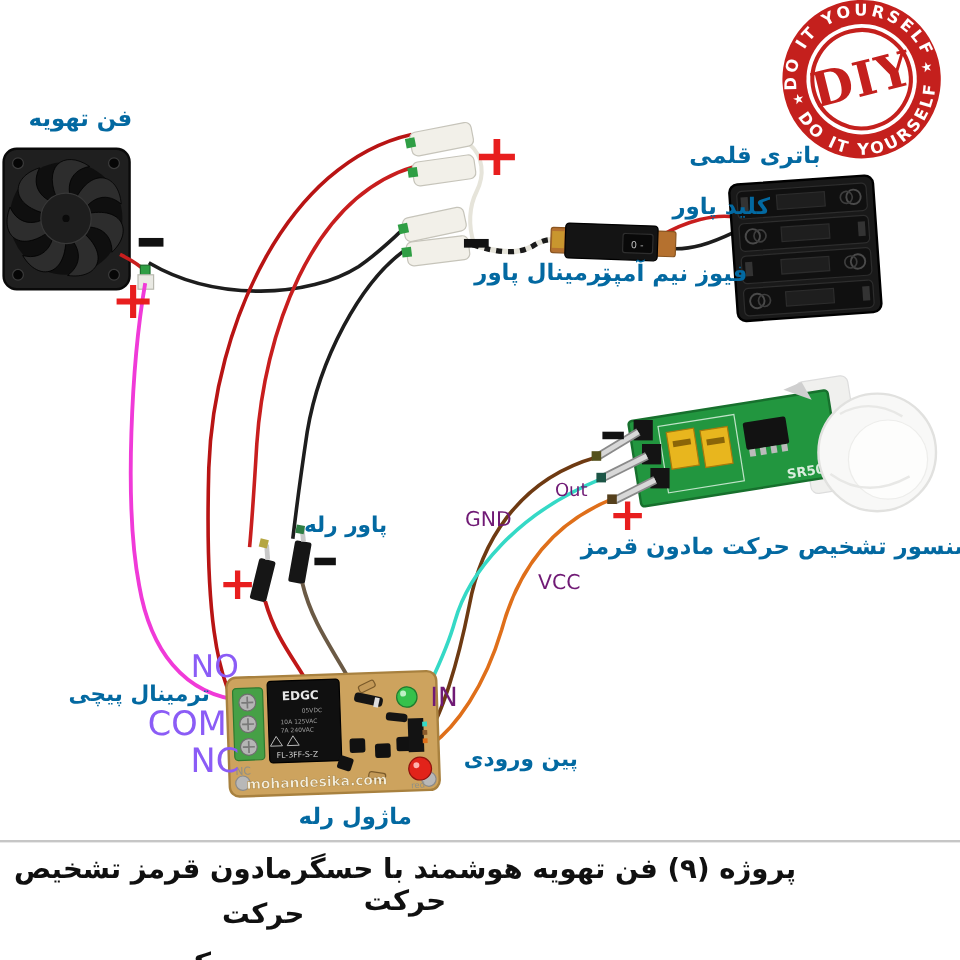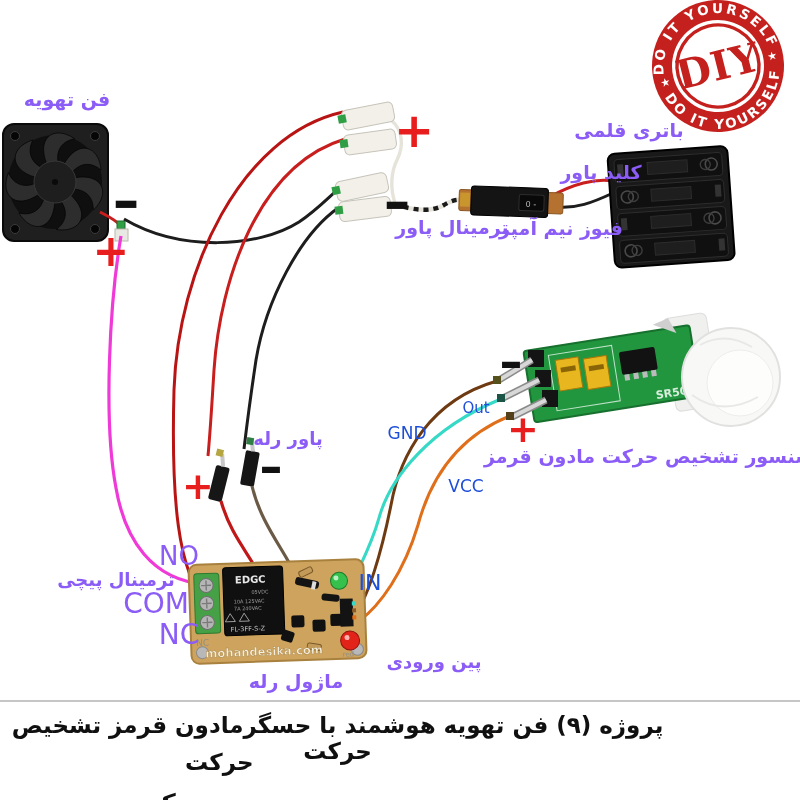--- a/index.html
+++ b/index.html
@@ -1,22 +1,22 @@
 <!DOCTYPE html>
 <html><head>
 <meta charset="utf-8">
 <style>
   html,body{margin:0;padding:0;background:#fff;}
   #stage{position:relative;width:800px;height:800px;background:#ffffff;overflow:hidden;
          font-family:"DejaVu Sans",sans-serif;}
   #diagram{position:absolute;left:0;top:0;}
   .lb{position:absolute;transform:translate(-50%,-50%);white-space:nowrap;direction:rtl;
-      color:#8b5cf6;font-weight:bold;font-size:19px;font-family:"DejaVu Sans",sans-serif;}
+      color:#0369a1;font-weight:bold;font-size:19px;font-family:"DejaVu Sans",sans-serif;}
   .en{position:absolute;transform:translate(-50%,-50%);white-space:nowrap;direction:ltr;
-      color:#1d4ed8;font-weight:normal;font-family:"DejaVu Sans",sans-serif;}
+      color:#701a75;font-weight:normal;font-family:"DejaVu Sans",sans-serif;}
   .blk{color:#8b5cf6;}
   .plus{position:absolute;transform:translate(-50%,-50%);color:#e81e1e;font-weight:900;
         font-size:44px;line-height:1;font-family:"DejaVu Sans",sans-serif;}
   .minus{position:absolute;transform:translate(-50%,-50%) scale(1.1,2.1);color:#111;
          font-weight:900;font-size:30px;line-height:1;font-family:"DejaVu Sans",sans-serif;}
   .cap1{position:absolute;left:0;top:712px;width:675px;text-align:center;direction:rtl;
         font-size:23px;font-weight:bold;color:#101010;}
   .cap2{position:absolute;right:100px;top:748px;direction:rtl;font-size:23px;
         font-weight:bold;color:#1612e6;white-space:nowrap;}
   .cap-overlap{position:absolute;left:185px;top:749px;direction:rtl;font-size:23px;
@@ -254,21 +254,21 @@
 </svg>
 
   <span class="lb" style="left:67px;top:99px;">فن تهویه</span>
   <span class="lb" style="left:629px;top:130px;">باتری قلمی</span>
   <span class="lb" style="left:601px;top:172px;">کلید پاور</span>
   <span class="lb" style="left:561px;top:228px;">فیوز نیم آمپر</span>
   <span class="lb" style="left:452px;top:227px;">ترمینال پاور</span>
   <span class="lb" style="left:288px;top:438px;font-size:18px;">پاور رله</span>
   <span class="lb" style="left:649px;top:456px;">سنسور تشخیص  حرکت مادون قرمز</span>
   <span class="lb" style="left:116px;top:579px;font-size:18px;">ترمینال پیچی</span>
-  <span class="lb" style="left:434px;top:633px;font-size:18px;margin-top:28px;">پین ورودی</span>
+  <span class="lb" style="left:434px;top:633px;font-size:18px;">پین ورودی</span>
   <span class="lb" style="left:296px;top:681px;">ماژول رله</span>
 
   <span class="en blk" style="left:179px;top:556px;font-size:26px;">NO</span>
   <span class="en blk" style="left:156px;top:603px;font-size:28px;">COM</span>
   <span class="en blk" style="left:179px;top:634px;font-size:28px;">NC</span>
   <span class="en" style="left:370px;top:582px;font-size:22px;">IN</span>
   <span class="en" style="left:407px;top:433px;font-size:17px;">GND</span>
   <span class="en" style="left:466px;top:486px;font-size:17px;">VCC</span>
   <span class="en" style="left:476px;top:408px;font-size:15px;">Out</span>
 

